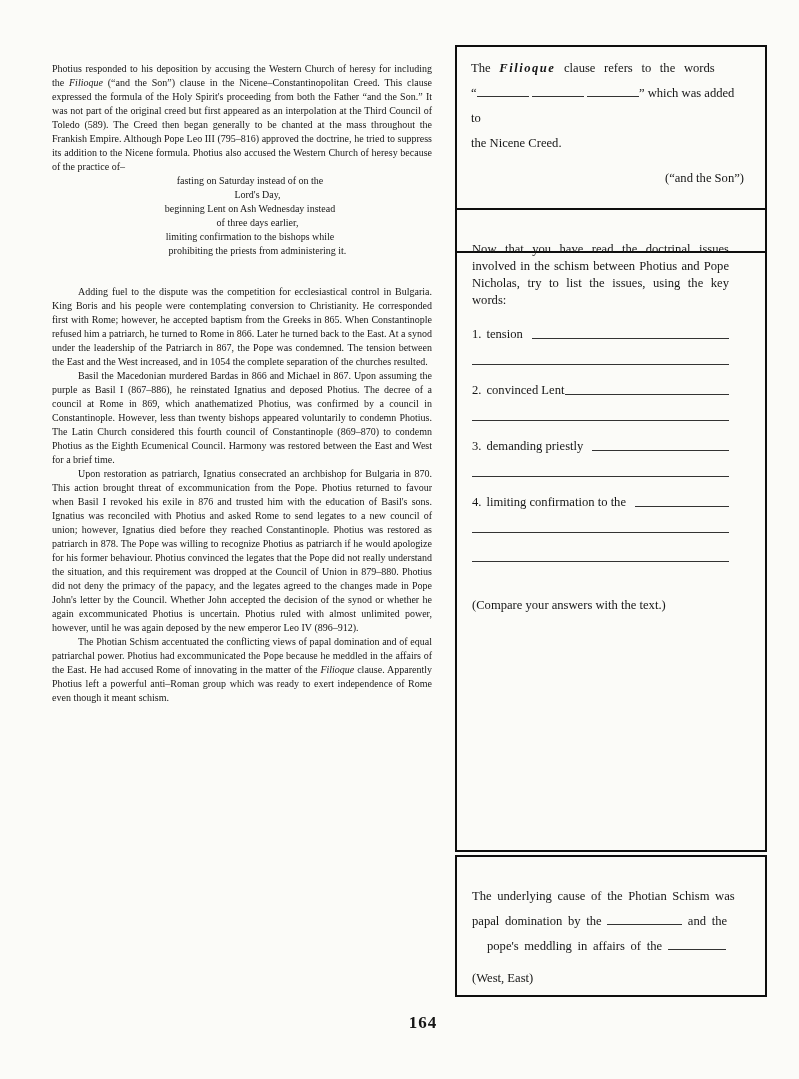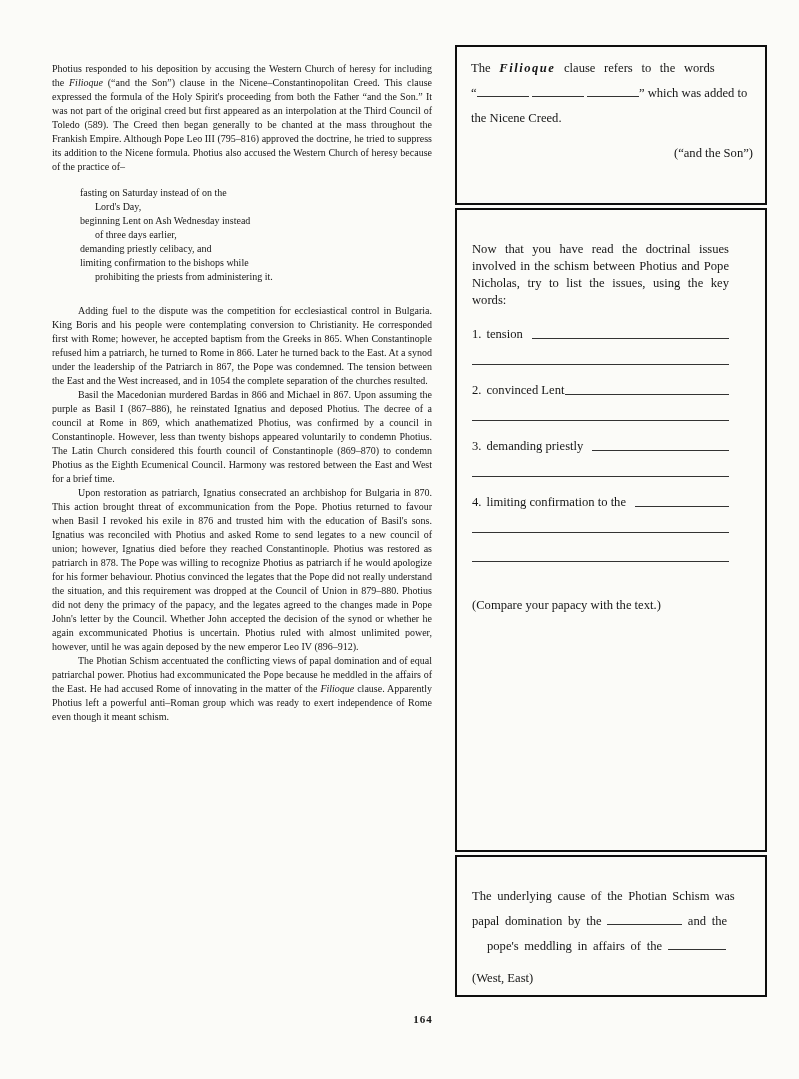--- a/index.html
+++ b/index.html
@@ -11,33 +11,33 @@
   }
   .page{position:absolute;inset:0;}
 
   
   .left-col{
     position:absolute;left:52px;top:62px;width:380px;
     font-size:10px;line-height:14px;text-align:justify;
   }
   .para{margin:0;}
   .para.indent{text-indent:26px;}
-  .para.gap{margin-top:20px;}
-  .plist{margin:12px;text-align:left;}
+  .para.gap{margin-top:27px;}
+  .plist{margin:0;text-align:center;}
   .pl-line{white-space:nowrap;}
   .pl-line.i1{padding-left:16px;}
   .pl-line.i2{padding-left:31px;}
 
   
   .box{
     position:absolute;left:455px;width:312px;box-sizing:border-box;
     border:2.5px solid #0e0e0e;font-size:12.6px;background:transparent;
   }
   .box p{margin:0;}
-  .box1{top:45px;height:160px;padding:9px 12px 0 14px;}
+  .box1{top:45px;height:208px;padding:9px 21px 0 14px;}
   .box1 p{line-height:25px;}
   .b1l1{word-spacing:5.5px;}
   .b1l4{margin-top:10px !important;text-align:right;}
 
   .box2{top:208px;height:644px;padding:0 36px 0 15px;}
   .intro{margin-top:31px !important;line-height:17px;text-align:justify;}
   .qrow{display:flex;align-items:baseline;margin-top:18px;}
   .qnum{margin-right:5px;}
   .qlabel{white-space:nowrap;}
   .fill{flex:1;border-bottom:1.4px solid #333;align-self:flex-end;margin-bottom:3px;margin-left:9px;height:0;}
@@ -51,36 +51,35 @@
   .box3 .ind{padding-left:15px;}
   .akey{margin-top:7px !important;word-spacing:normal !important;}
 
   .blank{
     display:inline-block;border-bottom:1.4px solid #333;
     height:11px;width:52px;vertical-align:baseline;
   }
 
   .pagenum{
     position:absolute;left:403px;top:1013px;width:40px;
-    font-size:11px;font-weight:bold;letter-spacing:1px;text-align:center;
+    font-size:17px;font-weight:bold;letter-spacing:1px;text-align:center;
   }
 </style>
 </head>
 <body>
 
 <div class="page">
 
   <div class="left-col">
     <p class="para"><span>Photius responded to his deposition by accusing the Western Church of heresy for including the </span><span style="font-style: italic;">Filioque</span><span> (“and the Son”) clause in the Nicene–Constantinopolitan Creed. This clause expressed the formula of the Holy Spirit's proceeding from both the Father “and the Son.” It was not part of the original creed but first appeared as an interpolation at the Third Council of Toledo (589). The Creed then began generally to be chanted at the mass throughout the Frankish Empire. Although Pope Leo III (795–816) approved the doctrine, he tried to suppress its addition to the Nicene formula. Photius also accused the Western Church of heresy because of the practice of–</span></p>
     <div class="plist">
       <div class="pl-line i1">fasting on Saturday instead of on the</div>
       <div class="pl-line i2">Lord's Day,</div>
       <div class="pl-line i1">beginning Lent on Ash Wednesday instead</div>
       <div class="pl-line i2">of three days earlier,</div>
-      <div class="pl-line i1">demanding priestly celibacy, and</div>
       <div class="pl-line i1">limiting confirmation to the bishops while</div>
       <div class="pl-line i2">prohibiting the priests from administering it.</div>
     </div>
     <p class="para indent gap"><span>Adding fuel to the dispute was the competition for ecclesiastical control in Bulgaria. King Boris and his people were contemplating conversion to Christianity. He corresponded first with Rome; however, he accepted baptism from the Greeks in 865. When Constantinople refused him a patriarch, he turned to Rome in 866. Later he turned back to the East. At a synod under the leadership of the Patriarch in 867, the Pope was condemned. The tension between the East and the West increased, and in 1054 the complete separation of the churches resulted.</span></p>
     <p class="para indent"><span>Basil the Macedonian murdered Bardas in 866 and Michael in 867. Upon assuming the purple as Basil I (867–886), he reinstated Ignatius and deposed Photius. The decree of a council at Rome in 869, which anathematized Photius, was confirmed by a council in Constantinople. However, less than twenty bishops appeared voluntarily to condemn Photius. The Latin Church considered this fourth council of Constantinople (869–870) to condemn Photius as the Eighth Ecumenical Council. Harmony was restored between the East and West for a brief time.</span></p>
     <p class="para indent"><span>Upon restoration as patriarch, Ignatius consecrated an archbishop for Bulgaria in 870. This action brought threat of excommunication from the Pope. Photius returned to favour when Basil I revoked his exile in 876 and trusted him with the education of Basil's sons. Ignatius was reconciled with Photius and asked Rome to send legates to a new council of union; however, Ignatius died before they reached Constantinople. Photius was restored as patriarch in 878. The Pope was willing to recognize Photius as patriarch if he would apologize for his former behaviour. Photius convinced the legates that the Pope did not really understand the situation, and this requirement was dropped at the Council of Union in 879–880. Photius did not deny the primacy of the papacy, and the legates agreed to the changes made in Pope John's letter by the Council. Whether John accepted the decision of the synod or whether he again excommunicated Photius is uncertain. Photius ruled with almost unlimited power, however, until he was again deposed by the new emperor Leo IV (896–912).</span></p>
     <p class="para indent"><span>The Photian Schism accentuated the conflicting views of papal domination and of equal patriarchal power. Photius had excommunicated the Pope because he meddled in the affairs of the East. He had accused Rome of innovating in the matter of the </span><span style="font-style: italic;">Filioque</span><span> clause. Apparently Photius left a powerful anti–Roman group which was ready to exert independence of Rome even though it meant schism.</span></p>
   </div>
 
   <div class="box box1">
@@ -115,21 +114,21 @@
     <div class="fill-line"></div>
 
     <div class="qrow">
       <span class="qnum">4.</span>
       <span class="qlabel">limiting confirmation to the</span>
       <span class="fill"></span>
     </div>
     <div class="fill-line"></div>
     <div class="fill-line second"></div>
 
-    <p class="note">(Compare your papacy with the text.)</p>
+    <p class="note">(Compare your answers with the text.)</p>
   </div>
 
   <div class="box box3">
     <p><span>The underlying cause of the Photian Schism was</span></p>
     <p><span>papal domination by the </span><span class="blank" style="width: 75px;"></span><span> and the</span></p>
     <p class="ind"><span>pope's meddling in affairs of the </span><span class="blank" style="width: 58px;"></span></p>
     <p class="akey">(West, East)</p>
   </div>
 
   <div class="pagenum">164</div>

